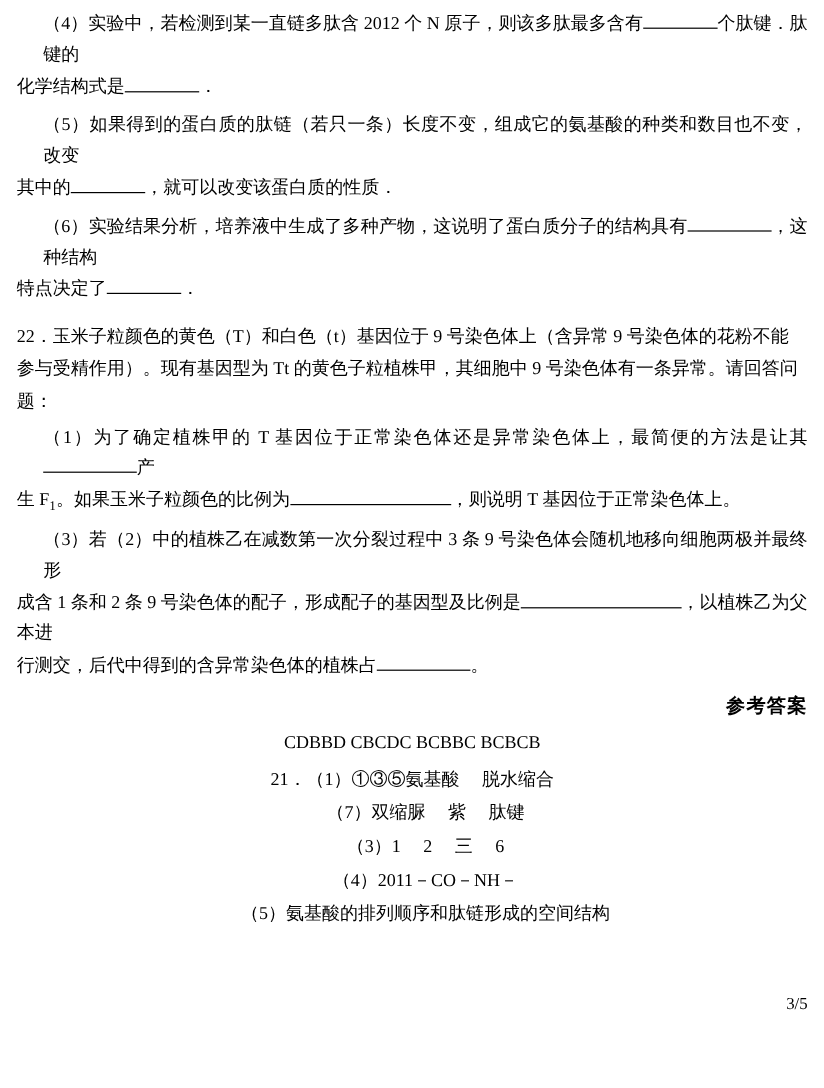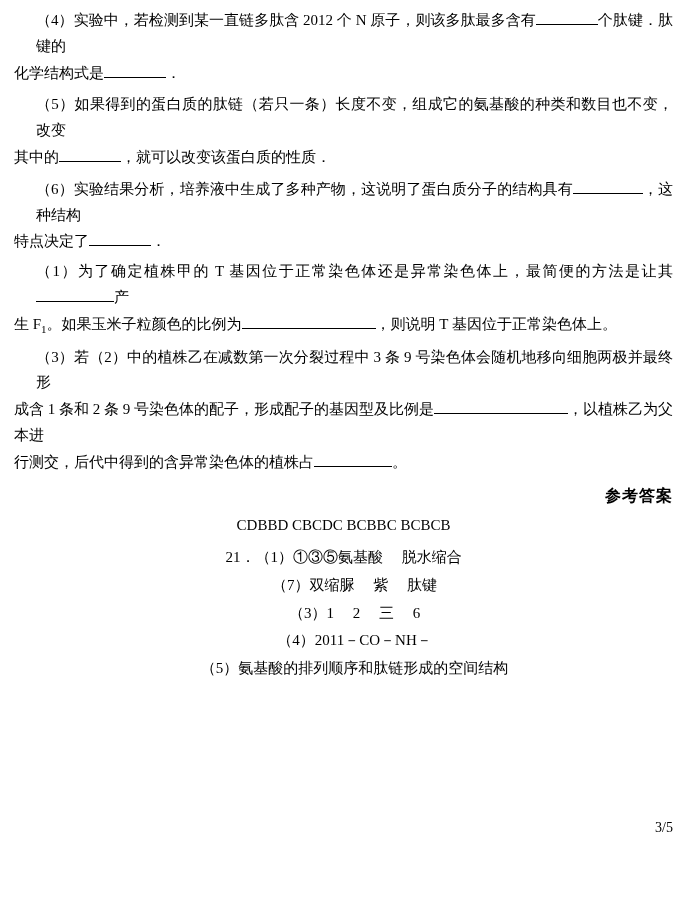--- a/index.html
+++ b/index.html
@@ -50,21 +50,21 @@
     margin: 6px 0 4px 0;
     letter-spacing: 1px;
   }
   .ans-line {
     margin: 0 0 2px 0;
     text-align: center;
   }
   .footer {
     position: absolute;
     right: 14px;
-    bottom: 16px;
+    bottom: 6px;
     font-size: 14px;
   }
   .q-block { margin-top: 6px; }
   sub { font-size: 11px; vertical-align: sub; }
 </style>
 </head>
 <body>
 
 <div class="page">
 
@@ -86,20 +86,25 @@
 
   <div class="q-block">
     <p class="para pad-left">
       <span>（6）实验结果分析，培养液中生成了多种产物，这说明了蛋白质分子的结构具有</span><span class="blank b7"></span><span>，这种结构</span>
     </p>
     <p class="para">
       <span>特点决定了</span><span class="blank b6"></span><span>．</span>
     </p>
   </div>
 
+  <div class="q-block" style="margin-top:14px;">
+    <p class="para">22．玉米子粒颜色的黄色（T）和白色（t）基因位于 9 号染色体上（含异常 9 号染色体的花粉不能</p>
+    <p class="para">参与受精作用）。现有基因型为 Tt 的黄色子粒植株甲，其细胞中 9 号染色体有一条异常。请回答问</p>
+    <p class="para">题：</p>
+  </div>
 
   <div class="q-block" style="margin-top:4px;">
     <p class="para pad-left">
       <span>（1）为了确定植株甲的 T 基因位于正常染色体还是异常染色体上，最简便的方法是让其</span><span class="blank b8"></span><span>产</span>
     </p>
     <p class="para">
       <span>生 F</span><sub>1</sub><span>。如果玉米子粒颜色的比例为</span><span class="blank b13"></span><span>，则说明 T 基因位于正常染色体上。</span>
     </p>
   </div>
 

